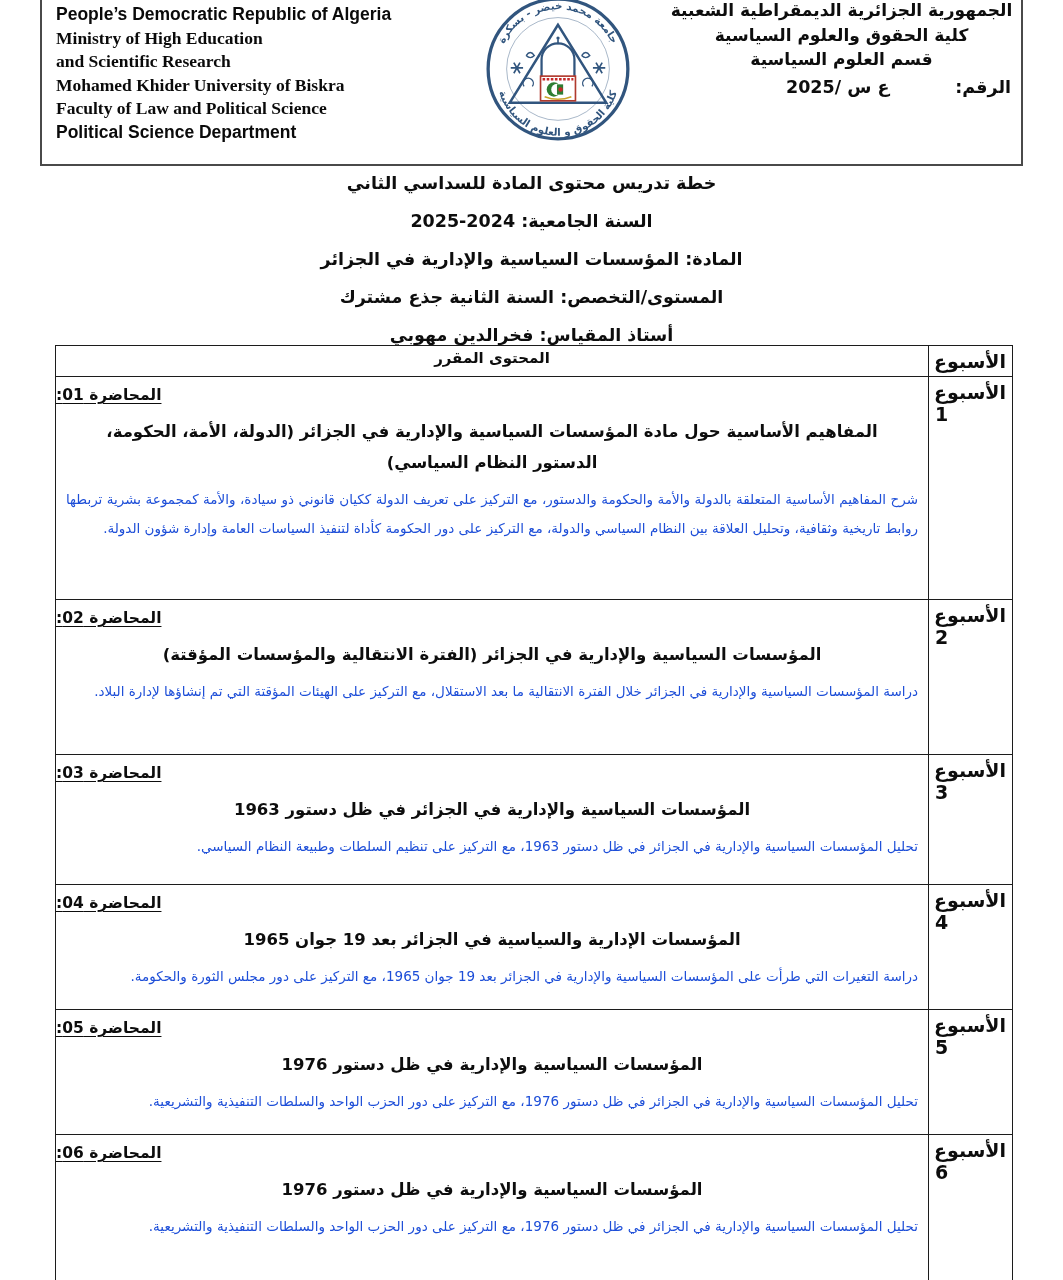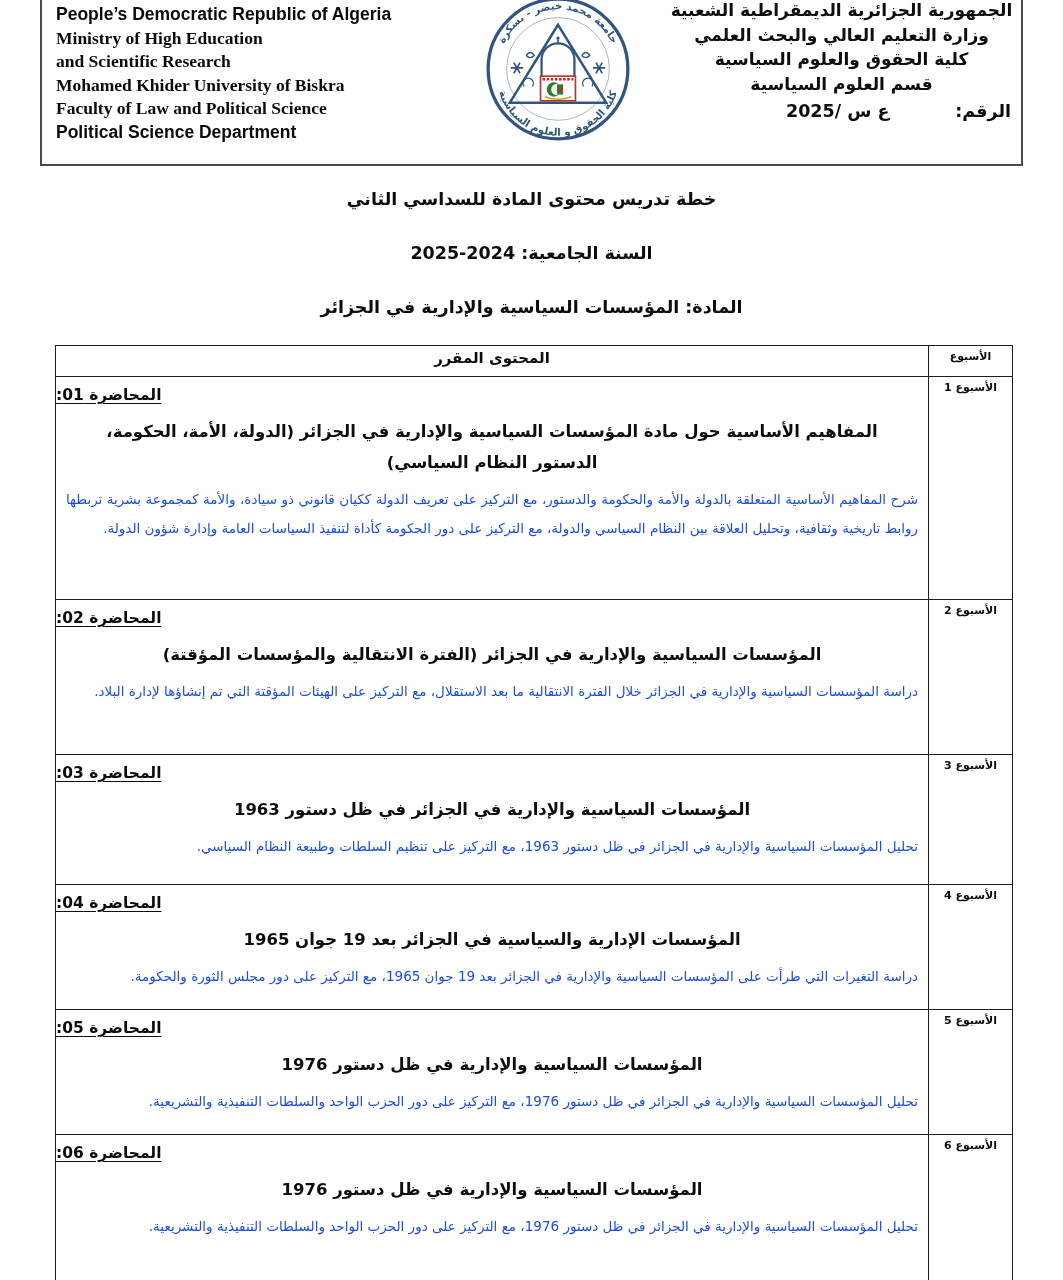--- a/index.html
+++ b/index.html
@@ -29,30 +29,30 @@
   .ar-line { display:block; }
   .ref-line {
     display:flex; justify-content:space-between; direction:rtl;
     padding:3px 4px 0 118px; font-size:17.5px;
   }
   
   .titles {
     position:absolute; top:164px; left:0; width:100%;
     direction:rtl; text-align:center; font-weight:bold;
   }
-  .title-line { display:block; font-size:17.5px; line-height:38px;margin-top:16px; }
+  .title-line { display:block; font-size:17.5px; line-height:38px; }
   
   .doc-table {
     position:absolute; top:345px; left:55px; width:958px;
     border-collapse:collapse; direction:rtl; table-layout:fixed;
   }
   .doc-table td { border:1.5px solid #1c1c1c; vertical-align:top; background:#fff; }
   .col-week { width:84px; }
   .week-h, .week-cell {
-    font-weight:bold; font-size:11px; padding:4px 6px; text-align:center;margin-left:8px;
+    font-weight:bold; font-size:19px; padding:4px 6px; text-align:left;margin-left:8px;
   }
   .content-h { text-align:center; font-weight:bold; font-size:15px; padding:3px; }
   .h-head { height:31px; }
   .r1 { height:223px; } .r2 { height:155px; } .r3 { height:130px; }
   .r4 { height:125px; } .r5 { height:125px; } .r6 { height:150px; }
   .lec {
     text-align:left; font-weight:bold; font-size:15.5px;
     text-decoration:underline; text-underline-offset:3px; margin-top:9px;
   }
   .row-title {
@@ -124,21 +124,20 @@
           <path d="M 44,58 q 4,-6 8,0 q -4,4 -8,0"></path>
           <path d="M 98,58 q 4,-6 8,0 q -4,4 -8,0"></path>
           <path d="M 42,88 a 5,5 0 1 1 8,0"></path>
           <path d="M 100,88 a 5,5 0 1 1 8,0"></path>
         </g>
       </svg>
     </div>
 
     <div class="header-ar">
       <span class="ar-line">الجمهورية الجزائرية الديمقراطية الشعبية</span>
-      <span class="ar-line">وزارة التعليم العالي والبحث العلمي</span>
       <span class="ar-line">كلية الحقوق والعلوم السياسية</span>
       <span class="ar-line">قسم العلوم السياسية</span>
       <span class="ref-line">
         <span>الرقم:</span>
         <span>ع س /2025</span>
       </span>
     </div>
   </div>
 
   <div class="titles">

